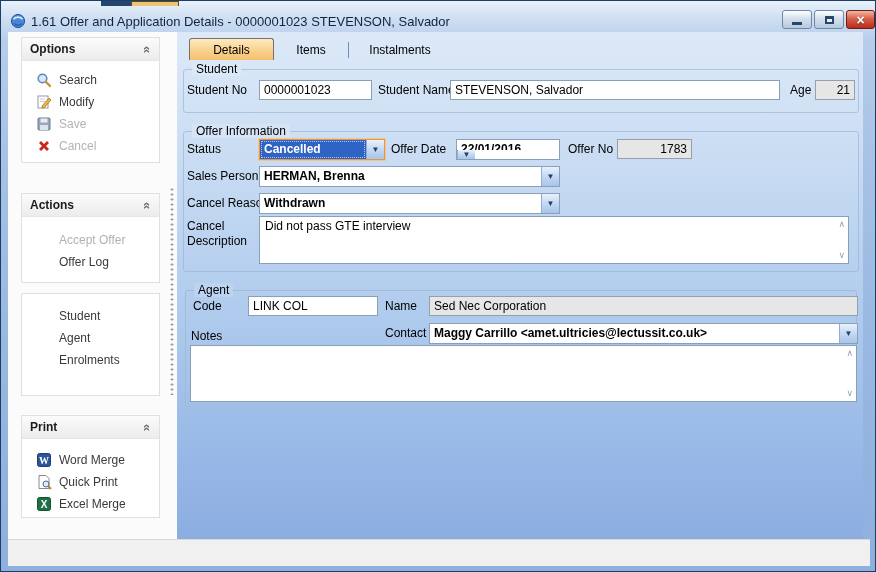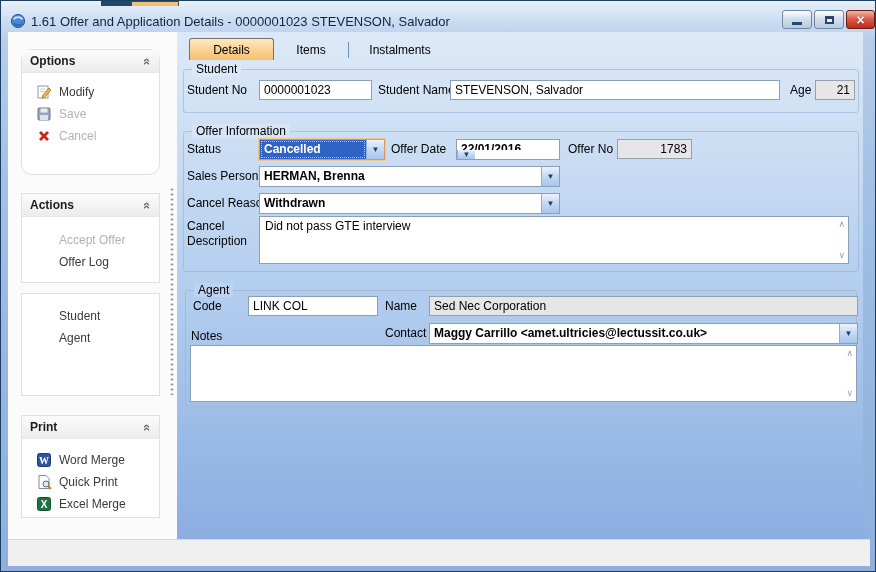--- a/index.html
+++ b/index.html
@@ -84,26 +84,33 @@
   <div class="winbtn" style="left:813px;">
       <div class="glyph-max"></div>
     </div>
   <div class="winbtn close" style="left:845px;width:29px;">
       <span>×</span>
     </div>
 
   <div class="sidebar-bg"></div>
   <div class="main-panel"></div>
 
-  <div class="side-box" style="top:48px;height:126px;border-radius:11px;">
+  <div class="side-box" style="top:36px;height:126px;">
     <div class="side-head">
       <span class="t">Options</span>
       <span class="chev">«</span>
     </div>
     <div class="side-items">
+      <div class="side-item">
+        <svg class="icon16" viewBox="0 0 16 16">
+          <circle cx="6.5" cy="6.5" r="4.3" fill="#d6e7f8" stroke="#5b87b8" stroke-width="1.5"></circle>
+          <line x1="10" y1="10" x2="14" y2="14" stroke="#c98f3a" stroke-width="2.4" stroke-linecap="round"></line>
+        </svg>
+        <span>Search</span>
+      </div>
       <div class="side-item">
         <svg class="icon16" viewBox="0 0 16 16">
           <rect x="2" y="2" width="10" height="12" fill="#fff" stroke="#9a9a9a"></rect>
           <line x1="4" y1="5" x2="9" y2="5" stroke="#c3ccd6"></line>
           <line x1="4" y1="7.5" x2="9" y2="7.5" stroke="#c3ccd6"></line>
           <path d="M6.5 11.5 L13 4 L15 6 L8.5 13.5 L6 14 Z" fill="#f0b244" stroke="#a87617" stroke-width="0.8"></path>
         </svg>
         <span>Modify</span>
       </div>
       <div class="side-item disabled">
@@ -138,20 +145,23 @@
     </div>
   </div>
 
   <div class="side-box" style="top:292px;height:103px;">
     <div class="side-items" style="padding-top:11px;">
       <div class="side-item noicon">
         <span>Student</span>
       </div>
       <div class="side-item noicon">
         <span>Agent</span>
+      </div>
+      <div class="side-item noicon">
+        <span>Enrolments</span>
       </div>
     </div>
   </div>
 
   <div class="side-box" style="top:414px;height:103px;">
     <div class="side-head">
       <span class="t">Print</span>
       <span class="chev">«</span>
     </div>
     <div class="side-items" style="padding-top:10px;">

